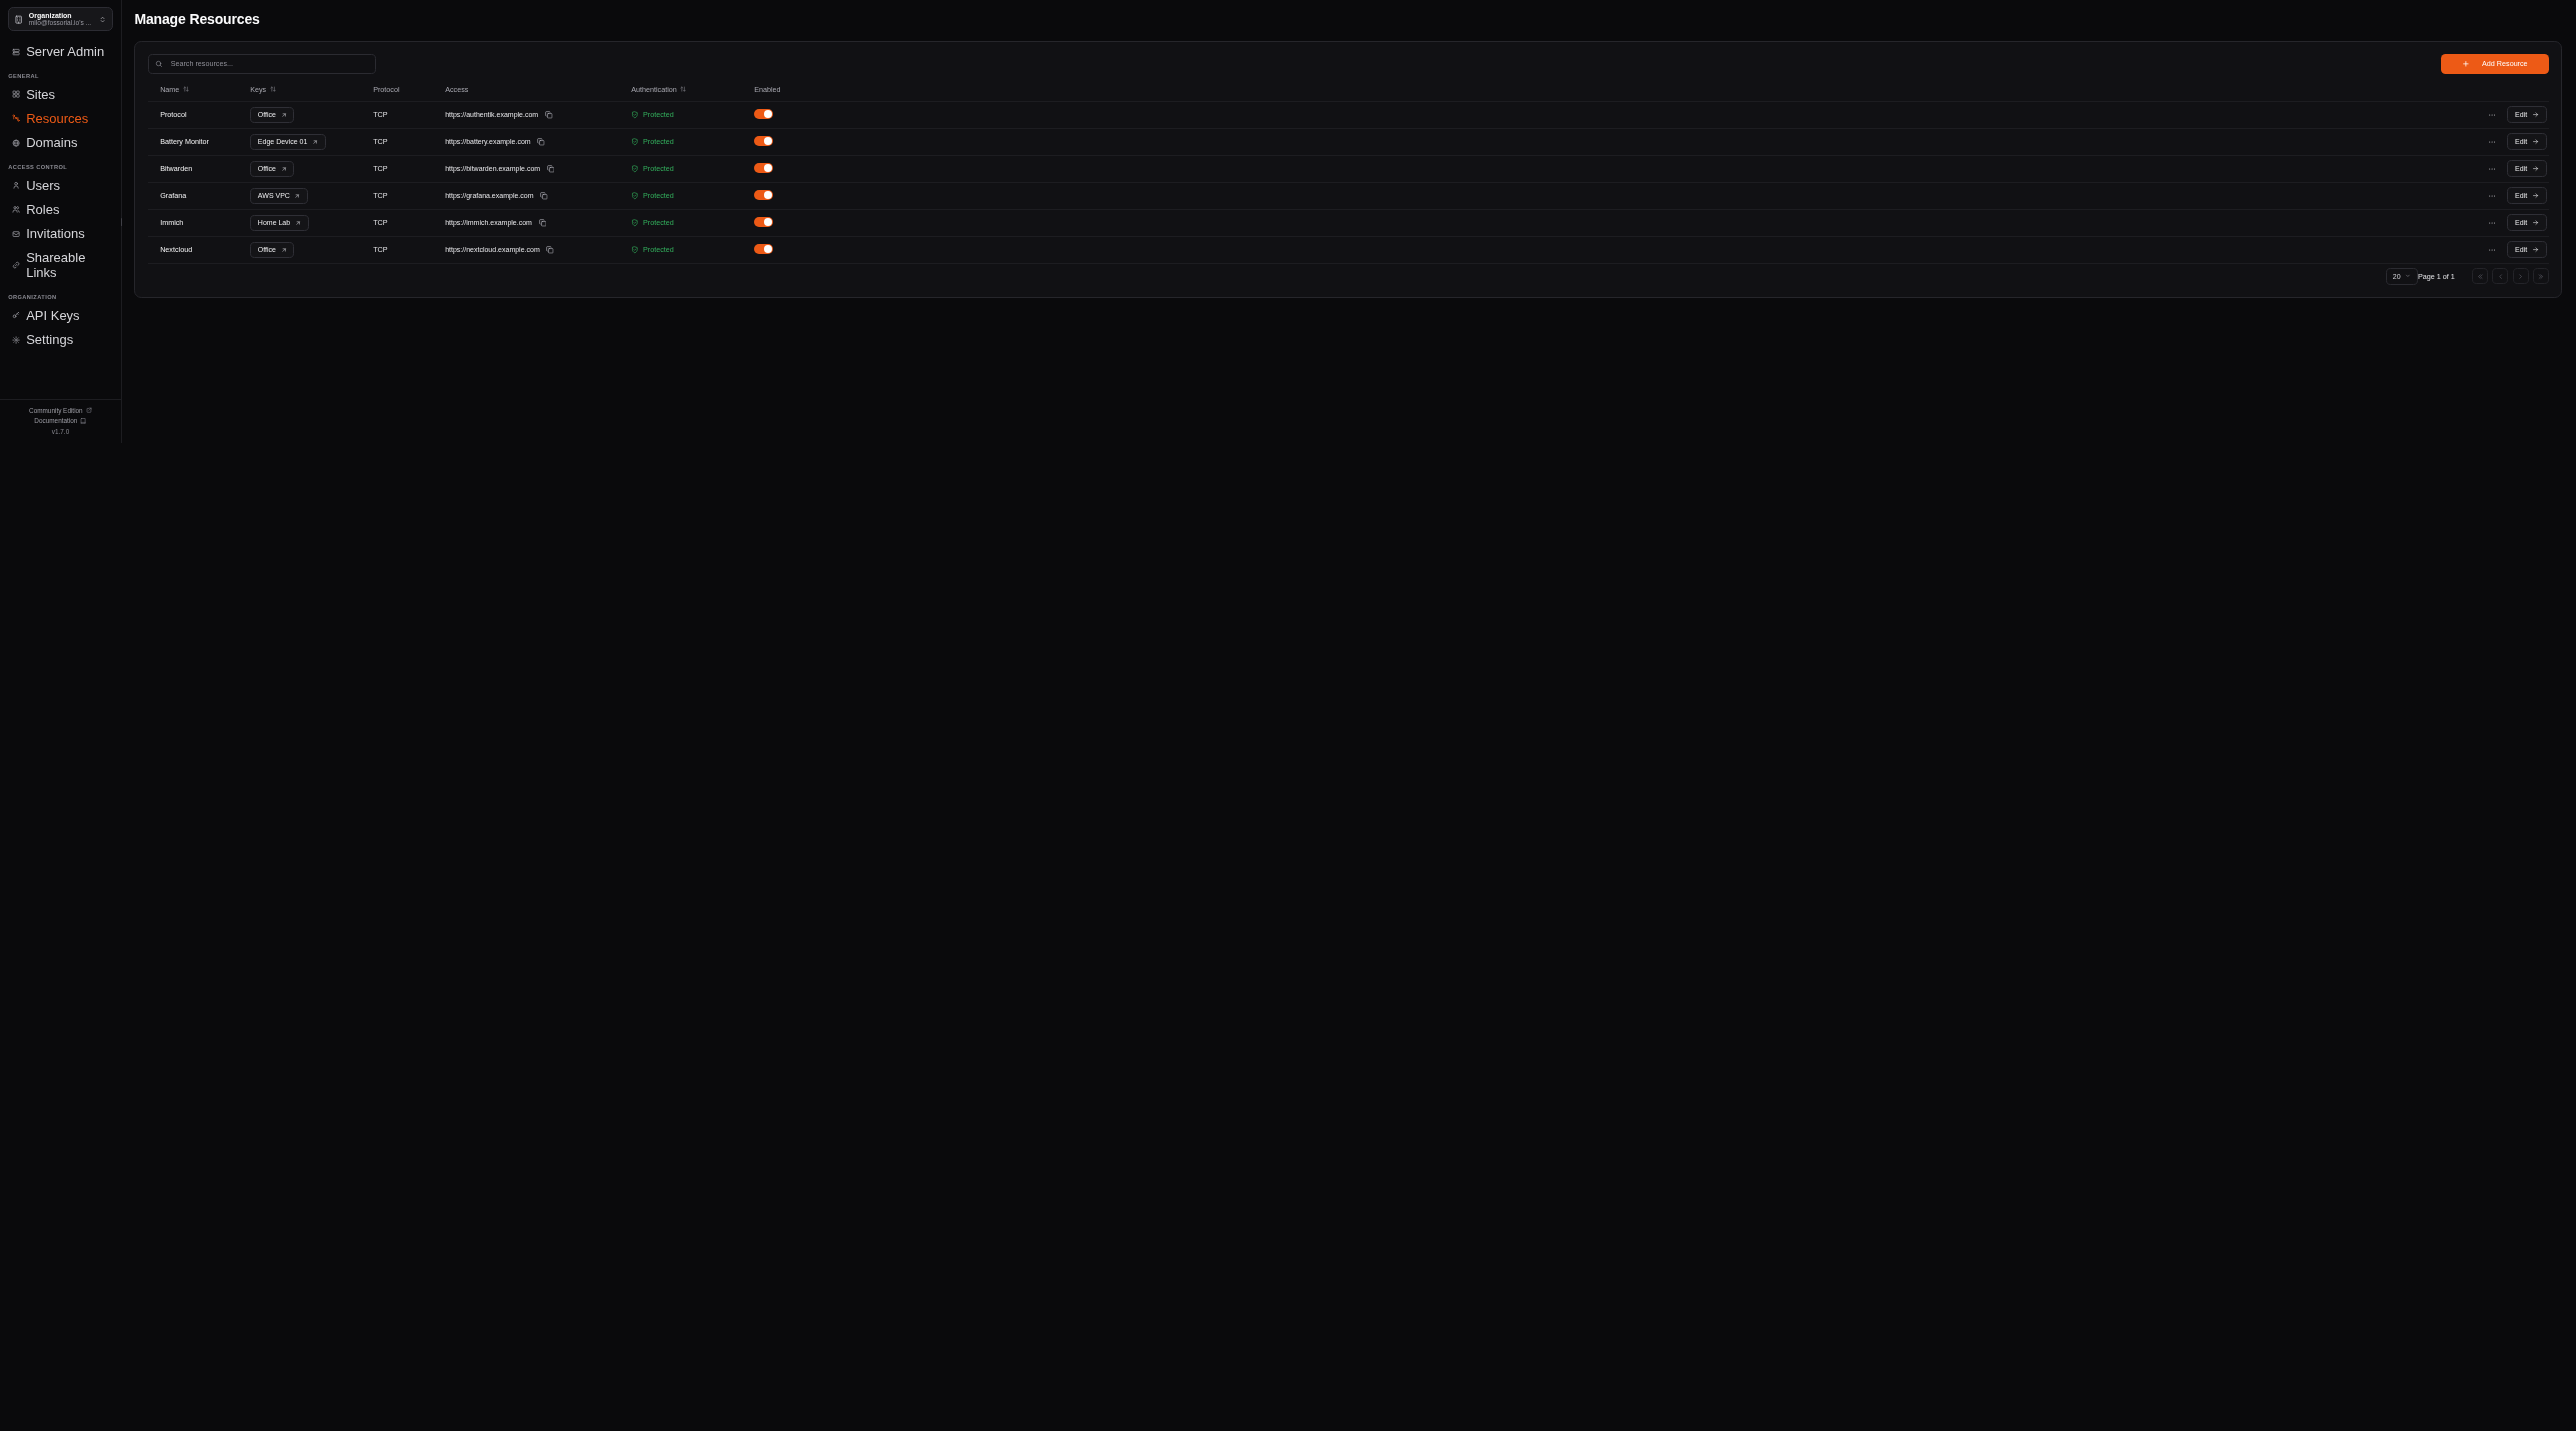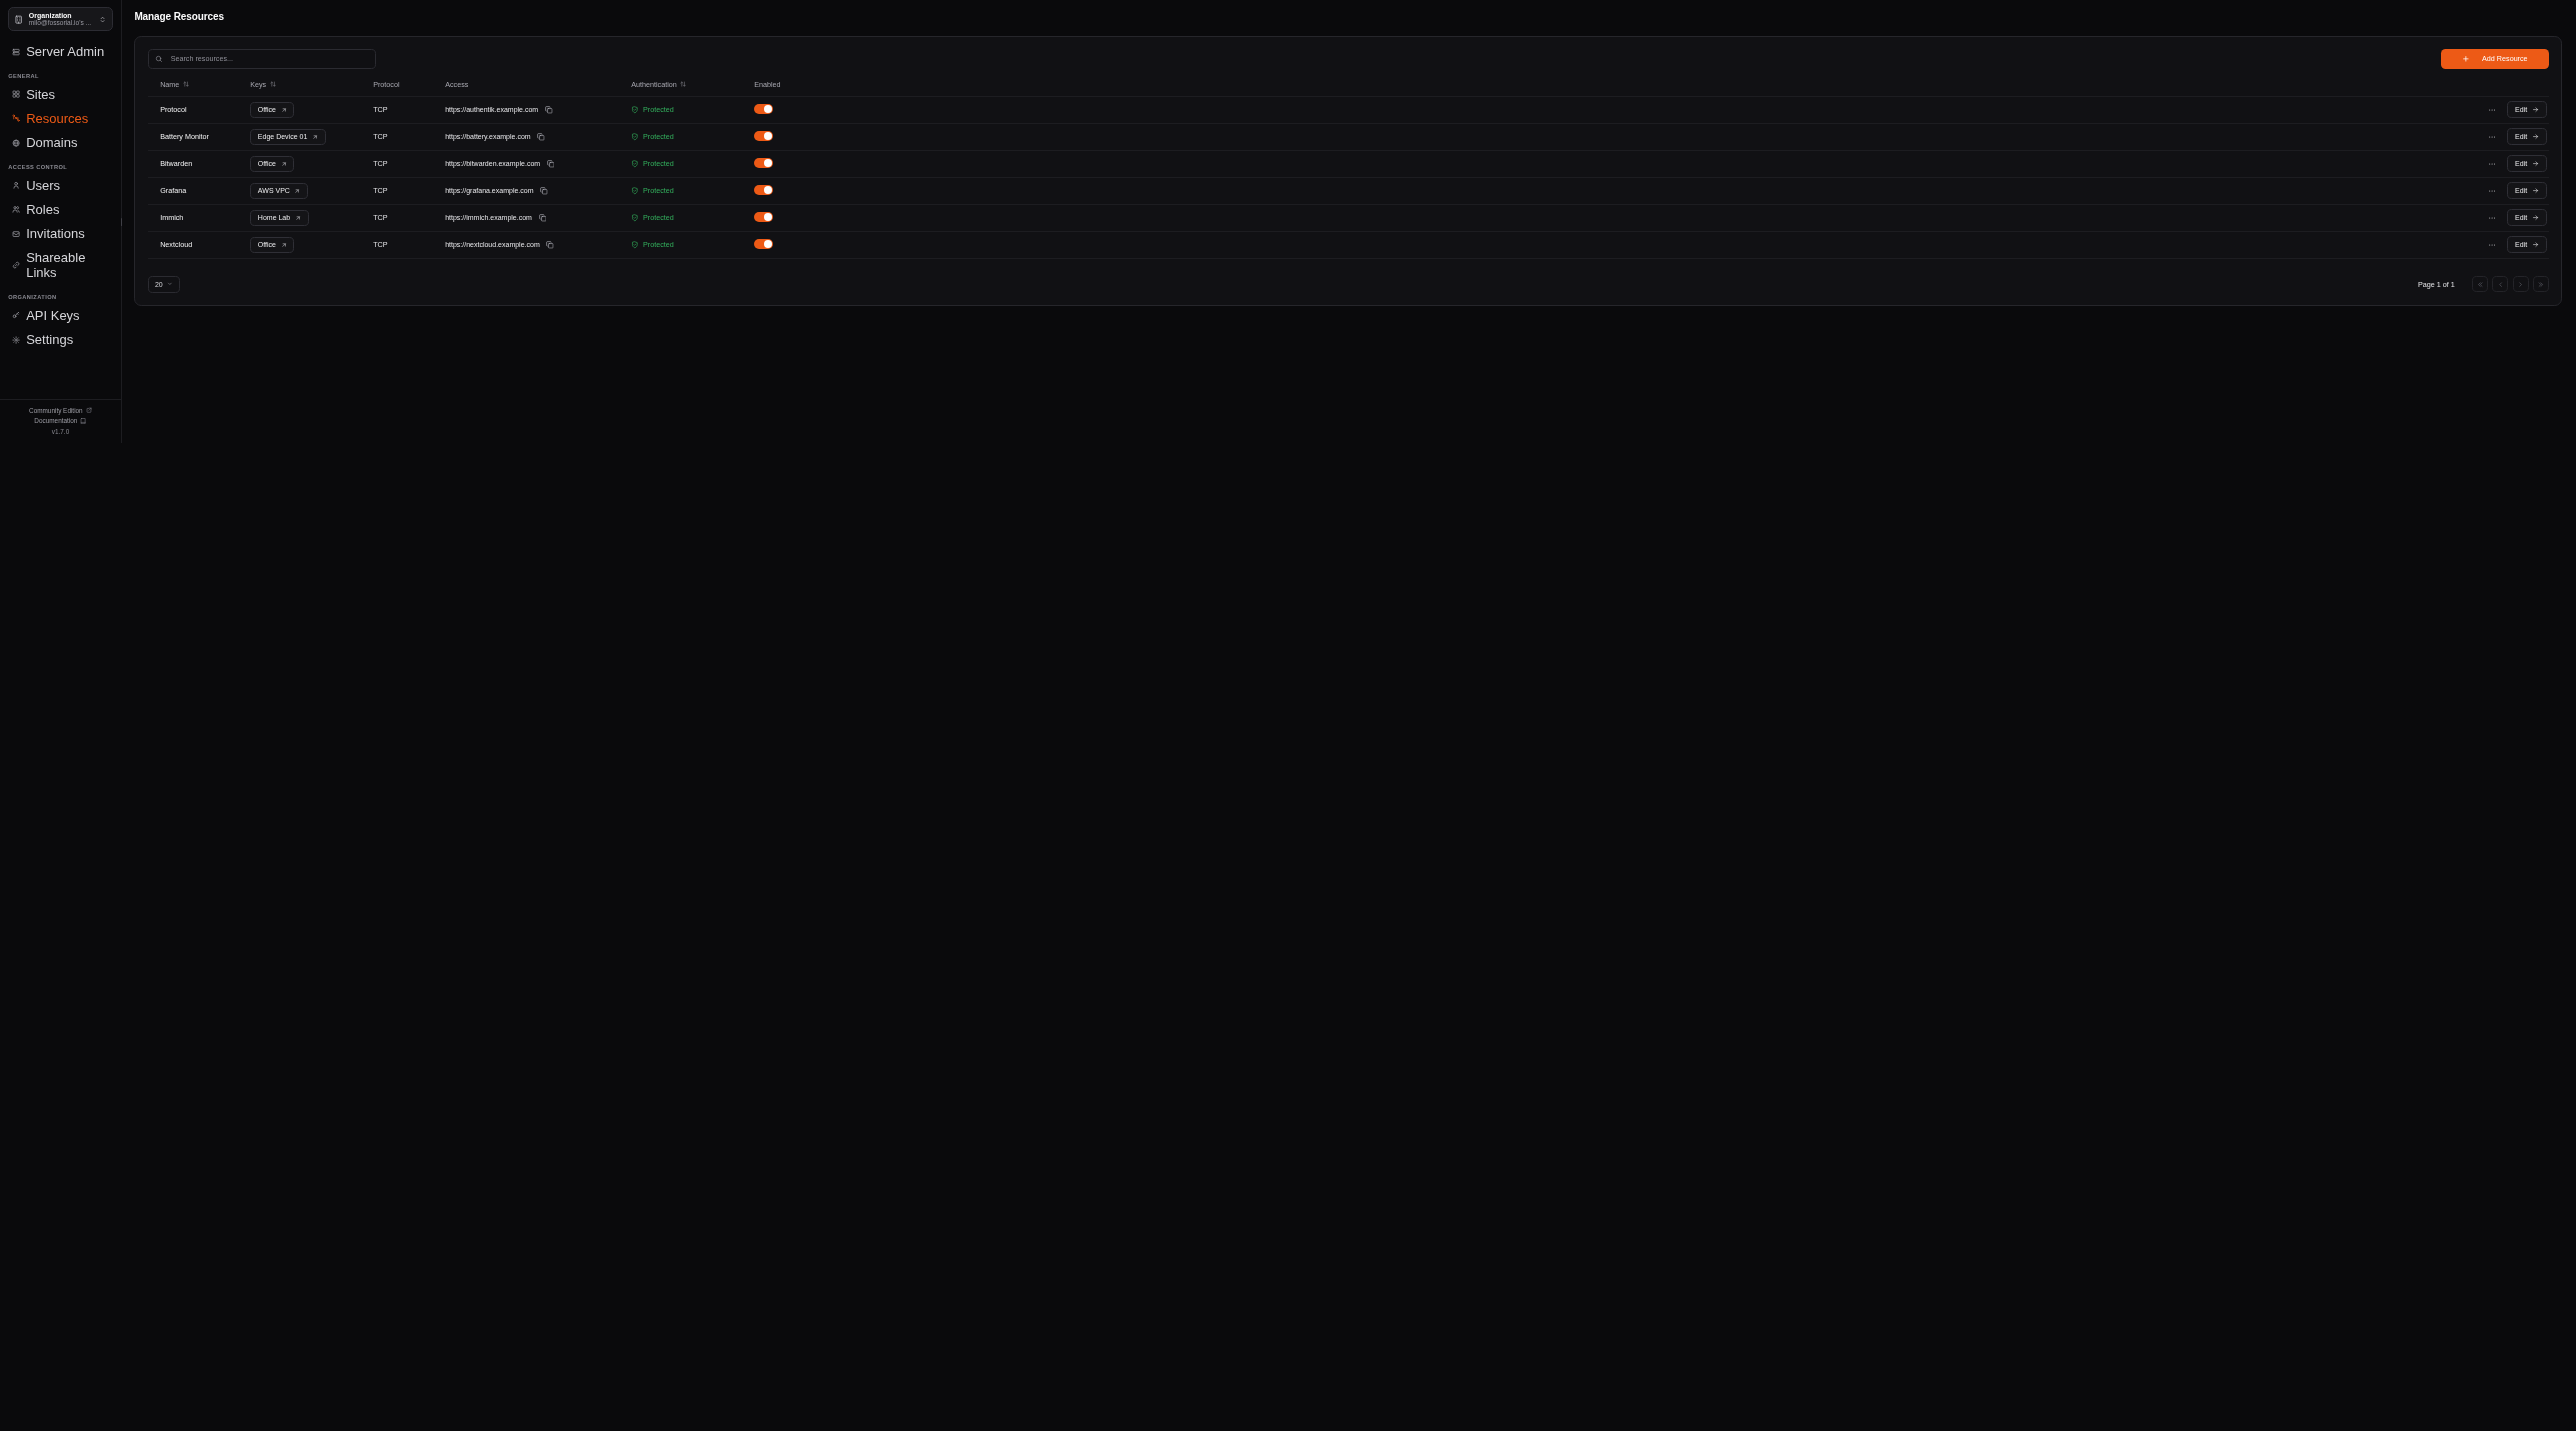--- a/index.html
+++ b/index.html
@@ -60,21 +60,21 @@
   .brand{display:flex;align-items:center;gap:4.6px;}
   .logo{width:15.5px;height:15.5px;}
   .brand-text{font-size:6.7px;font-weight:700;letter-spacing:.14em;color:#e7e7ea;}
   .top-right{display:flex;align-items:center;gap:10.3px;}
   .theme-btn{display:flex;align-items:center;gap:4.6px;font-size:7.5px;color:#f0f0f2;}
   .theme-btn .ic{color:#e4e4e7;}
   .avatar{width:17.5px;height:17.5px;border-radius:50%;background:#27272b;
     color:#fafafa;font-size:7.2px;font-weight:600;display:flex;align-items:center;justify-content:center;}
 
   .page-head{padding:11.3px 14px 0 12.4px;}
-  .page-head h1{font-size:10px;font-weight:700;letter-spacing:-.01em;color:#fbfbfc;}
+  .page-head h1{font-size:14px;font-weight:700;letter-spacing:-.01em;color:#fbfbfc;}
   .page-head p{margin-top:3.6px;font-size:7.7px;color:#a3a3ab;}
 
   .card{margin:13.4px 14px 14.4px 12.4px;border:0.5px solid var(--border);
     background:var(--card);border-radius:7.2px;padding:12.4px;}
   .toolbar{display:flex;align-items:center;justify-content:space-between;}
   .search{display:flex;align-items:center;gap:8px;width:228px;height:19.6px;
     border:0.5px solid #2b2b31;border-radius:4.6px;padding:0 6.2px;background:#101013;}
   .search .ic{color:#8e8e96;width:7.7px;height:7.7px;}
   .search input{flex:1;background:transparent;border:none;outline:none;
     color:#e7e7ea;font-size:7.2px;}
@@ -105,21 +105,21 @@
     position:relative;display:inline-block;}
   .toggle .knob{position:absolute;top:1px;right:1px;width:8.2px;height:8.2px;
     border-radius:50%;background:#fff;}
   .td-actions{display:flex;align-items:center;justify-content:flex-end;gap:8.8px;padding-right:1.5px;}
   .dots{display:inline-flex;color:#d4d4d8;padding:2.1px;}
   .edit{display:inline-flex;align-items:center;gap:4.6px;padding:4.1px 7.2px;
     border:0.5px solid #2f2f36;border-radius:4.6px;background:#141417;
     font-size:7px;font-weight:500;color:#ededef;}
   .edit .ic{color:#d4d4d8;}
 
-  .card-footer{display:flex;align-items:center;justify-content:space-between;margin-top:17px;}
+  .card-footer{display:flex;align-items:center;justify-content:flex-end;margin-top:4px;}
   .pagesize{display:inline-flex;align-items:center;gap:4.6px;padding:4.1px 6.2px;
     border:0.5px solid #2b2b31;border-radius:4.6px;color:#d4d4d8;font-size:7px;}
   .pagesize .ic{width:5.7px;height:5.7px;color:#8e8e96;}
   .pager{display:flex;align-items:center;gap:4.1px;}
   .page-info{font-size:7.2px;color:#e4e4e7;margin-right:13.4px;}
   .pg-btn{width:16px;height:16px;border:0.5px solid #242429;border-radius:4.6px;
     display:inline-flex;align-items:center;justify-content:center;color:#5d5d66;}
   .pg-btn .ic{width:7.2px;height:7.2px;}
 </style>
 </head>

